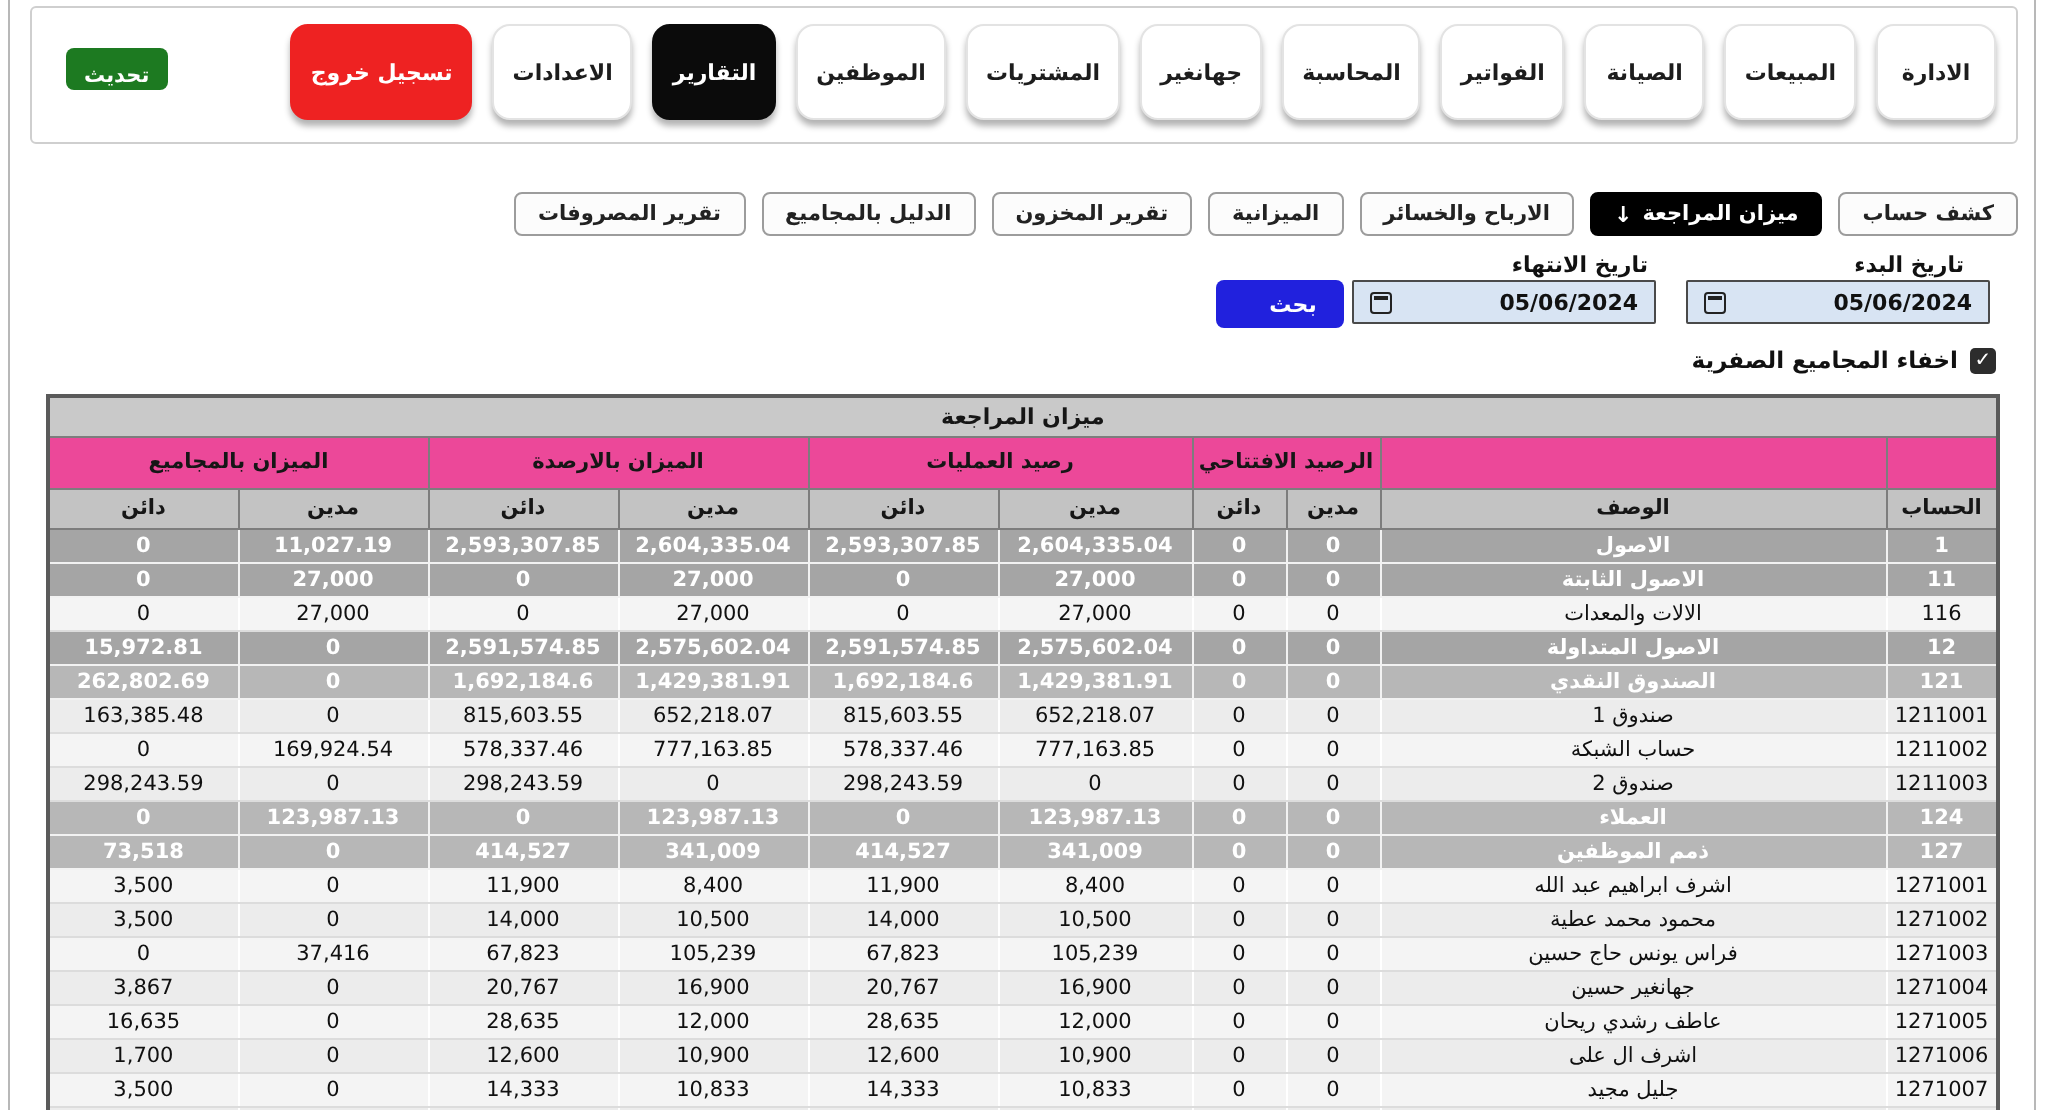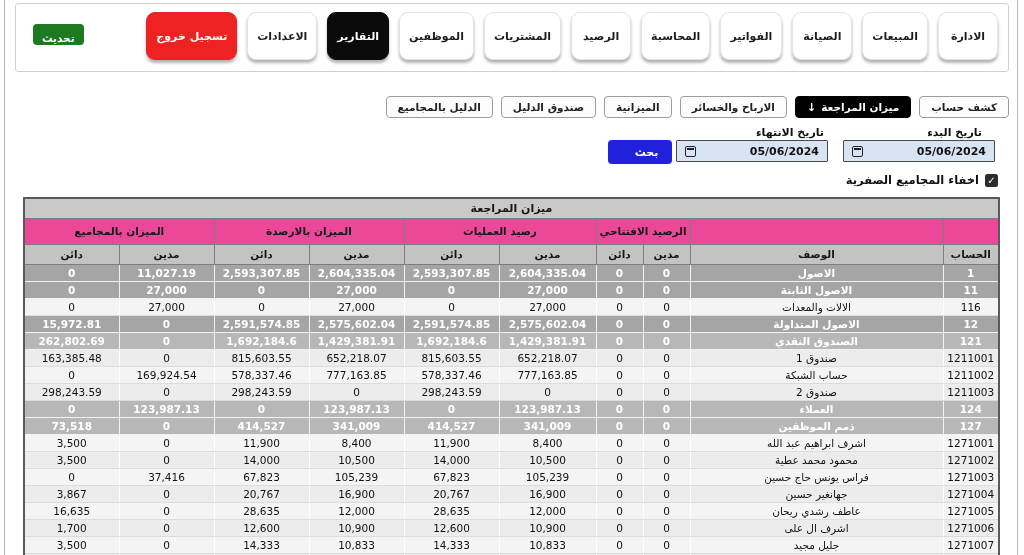--- a/index.html
+++ b/index.html
@@ -76,21 +76,21 @@
 <div class="frame-line left"></div>
 <div class="frame-line right"></div>
 
 <div class="toolbar">
   <div class="nav-buttons" id="nav-buttons">
       <button class="nav-btn">الادارة</button>
       <button class="nav-btn">المبيعات</button>
       <button class="nav-btn">الصيانة</button>
       <button class="nav-btn">الفواتير</button>
       <button class="nav-btn">المحاسبة</button>
-      <button class="nav-btn">الرصيد</button>
+      <button class="nav-btn">جهانغير</button>
       <button class="nav-btn">المشتريات</button>
       <button class="nav-btn">الموظفين</button>
       <button class="nav-btn active">التقارير</button>
       <button class="nav-btn">الاعدادات</button>
       <button class="nav-btn danger">تسجيل خروج</button>
     </div>
   <button class="refresh-btn">تحديث</button>
 </div>
 
 <div class="tabs-row" id="report-tabs">
@@ -101,24 +101,27 @@
       <span>ميزان المراجعة</span>
       <span class="arrow">↓</span>
     </button>
     <button class="tab">
       <span>الارباح والخسائر</span>
     </button>
     <button class="tab">
       <span>الميزانية</span>
     </button>
     <button class="tab">
-      <span>صندوق الدليل</span>
+      <span>تقرير المخزون</span>
     </button>
     <button class="tab">
       <span>الدليل بالمجاميع</span>
+    </button>
+    <button class="tab">
+      <span>تقرير المصروفات</span>
     </button>
   </div>
 
 <div class="field-label" id="label-start">تاريخ البدء</div>
 <div class="field-label" id="label-end">تاريخ الانتهاء</div>
 
 <div class="date-input" id="input-start">
   <span>05/06/2024</span>
   <span class="cal-icon"></span>
 </div>

